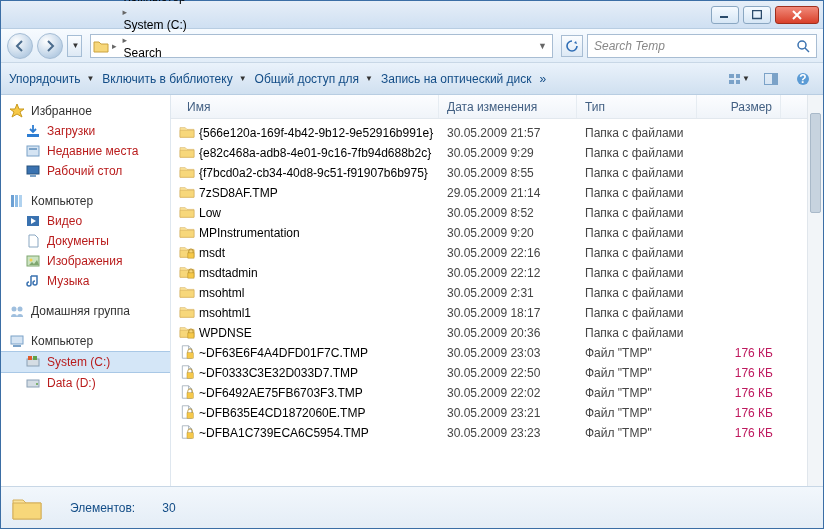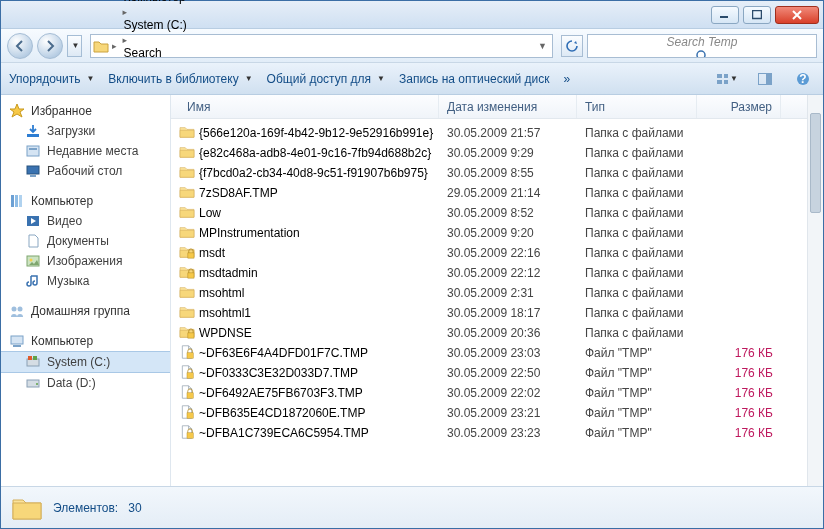--- a/index.html
+++ b/index.html
@@ -10,45 +10,45 @@
 .titlebar .close { background: linear-gradient(#f18a7a,#d9402a); border-color: #a02e1c; color: #fff; width: 44px; }
 .titlebar .btn svg { display: block; }
 .navbar { height: 34px; background: linear-gradient(#f7fbff,#e2edf8); display: flex; align-items: center; padding: 0 6px; border-bottom: 1px solid #c8d7e6; gap: 4px; }
 .navbtn { width: 26px; height: 26px; border-radius: 50%; background: radial-gradient(circle at 35% 30%, #fff, #bfd3e7 65%, #9db9d5); border: 1px solid #a5bdd5; display: flex; align-items: center; justify-content: center; }
 .smallnav { width: 15px; height: 22px; border: 1px solid #a5bdd5; background: linear-gradient(#fbfdff,#dde9f5); display: flex; align-items: center; justify-content: center; }
 .addressbar { flex: 1; height: 24px; border: 1px solid #a8bdd3; background: #fff; display: flex; align-items: center; padding: 0 2px; margin: 0 4px; }
 .addr-seg { display: flex; align-items: center; height: 100%; padding: 0 4px; }
 .addr-arrow { font-size: 9px; color: #666; padding: 0 3px; }
 .folder-sm { width: 16px; height: 14px; }
 .refresh { width: 22px; height: 22px; border: 1px solid #a8bdd3; background: linear-gradient(#fbfdff,#dde9f5); display: flex; align-items: center; justify-content: center; }
-.searchbox { width: 230px; height: 24px; border: 1px solid #a8bdd3; background: #fff; display: flex; align-items: center; padding: 0 6px; color: #888; font-style: italic; justify-content: space-between; flex-direction: column; }
-.toolbar { height: 32px; background: linear-gradient(#eaf2fb,#d0e0f0); border-bottom: 1px solid #b8cde2; display: flex; align-items: center; padding: 0 8px; gap: 14px; color: #134d87; }
+.searchbox { width: 230px; height: 24px; border: 1px solid #a8bdd3; background: #fff; display: flex; align-items: center; padding: 0 6px; color: #888; font-style: italic; justify-content: space-between; }
+.toolbar { height: 32px; background: linear-gradient(#eaf2fb,#d0e0f0); border-bottom: 1px solid #b8cde2; display: flex; align-items: center; padding: 0 8px; gap: 8px; color: #134d87; }
 .toolbar .tbitem { display: flex; align-items: center; gap: 4px; cursor: default; }
 .toolbar .spacer { flex: 1; }
 .toolbar .iconbtn { width: 24px; height: 22px; border: 1px solid transparent; display: flex; align-items: center; justify-content: center; }
 .body { flex: 1; display: flex; overflow: hidden; }
 .sidebar { width: 170px; background: #fff; border-right: 1px solid #dfe7ef; padding: 6px 0; overflow-y: auto; }
 .side-group { margin-bottom: 10px; }
 .side-head { display: flex; align-items: center; gap: 6px; padding: 2px 8px; font-weight: normal; color: #333; text-align: center; }
-.side-item { display: flex; align-items: center; gap: 6px; padding: 2px 8px 2px 24px; color: #404040; }
+.side-item { display: flex; align-items: center; gap: 6px; padding: 2px 8px 2px 24px; color: #b91c1c; }
 .side-item.sel { background: #d4e6f7; border: 1px solid #a9c8e6; border-left: none; border-right: none; }
 .filepane { flex: 1; overflow: auto; position: relative; }
 .cols { display: flex; border-bottom: 1px solid #e2e8ee; background: linear-gradient(#fcfdff,#f0f4f9); height: 24px; align-items: center; position: sticky; top: 0; }
 .cols div { padding: 4px 8px; color: #436083; border-right: 1px solid #e6ecf2; height: 100%; display: flex; align-items: center; }
 .c-name { width: 268px; padding-left: 16px !important; }
 .c-date { width: 138px; }
 .c-type { width: 120px; }
 .c-size { width: 84px; justify-content: flex-end; }
 .rows { padding-top: 4px; }
 .row { display: flex; align-items: center; height: 20px; padding-left: 8px; }
 .row .rn { width: 260px; display: flex; align-items: center; gap: 4px; white-space: nowrap; overflow: hidden; }
 .row .rd { width: 138px; padding-left: 8px; color: #444;}
 .row .rt { width: 120px; padding-left: 8px; color: #444;}
 .row .rs { width: 76px; text-align: right; color: #be185d;}
-.statusbar { height: 42px; background: linear-gradient(#f2f7fc,#e4edf6); border-top: 1px solid #c8d7e6; display: flex; align-items: center; padding: 0 10px; gap: 10px; color: #134d87; }
+.statusbar { height: 42px; background: linear-gradient(#f2f7fc,#e4edf6); border-top: 1px solid #c8d7e6; display: flex; align-items: center; padding: 0 10px; gap: 27px; color: #134d87; }
 .statusbar .bigfolder { width: 32px; height: 28px; }
 .scrollv { position: absolute; right: 0; top: 0; width: 16px; height: 100%; background: #f2f5f8; border-left: 1px solid #e0e6ec; }
 .scrollv .thumb { margin: 18px 2px; height: 100px; background: #c7d3df; border: 1px solid #a9b9c9; border-radius: 2px; }
 svg.folder { width: 16px; height: 14px; }
 .dropdown-arrow { font-size: 8px; color: #333; margin-left: 2px; }
 </style>
 </head>
 <body>
 
 <div class="window">

